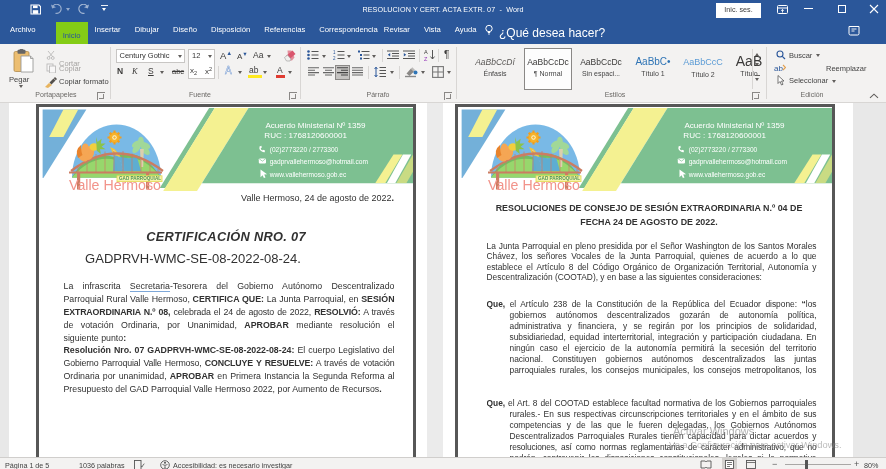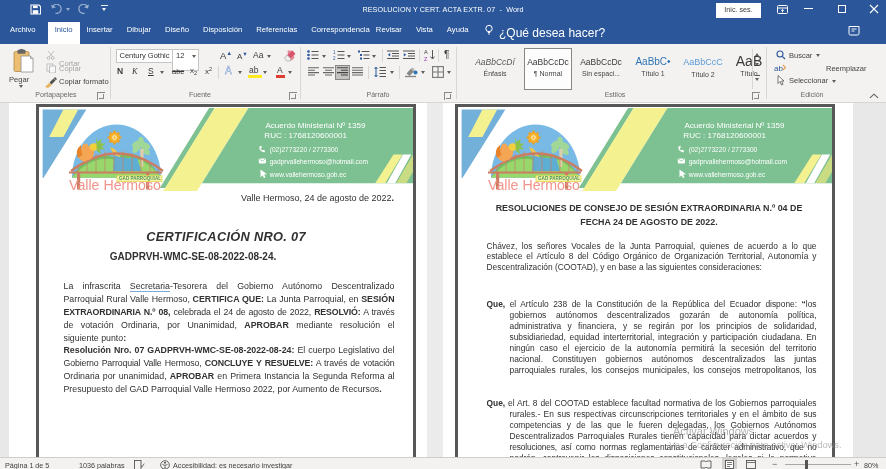--- a/index.html
+++ b/index.html
@@ -4,21 +4,21 @@
 *{margin:0;padding:0;box-sizing:border-box}
 html,body{width:886px;height:469px;overflow:hidden}
 body{font-family:"Liberation Sans",sans-serif;position:relative;background:#fff}
 .abs{position:absolute}
 #titlebar{position:absolute;left:0;top:0;width:886px;height:18px;background:#2b579a}
 #tabrow{position:absolute;left:0;top:18px;width:886px;height:26px;background:#2b579a}
 #ribbon{position:absolute;left:0;top:44px;width:886px;height:59px;background:#f3f2f1;border-bottom:1px solid #d8d6d4}
 #docarea{position:absolute;left:0;top:103px;width:886px;height:353.5px;background:#fff;overflow:hidden}
 #statusbar{position:absolute;left:0;top:456.5px;width:886px;height:12.5px;background:#f3f2f1;border-top:1px solid #d0cecc;font-size:7.2px;color:#424242}
 .tab{display:inline-block;color:#fff;font-size:7.7px;text-align:center;padding:7px 7px 0 7px;height:26px;vertical-align:top}
-#tabActive{background:#ffffff;color:#2b579a;margin-left:2px;margin-top:4px;height:22px;padding-top:3px}
+#tabActive{background:#84cc16;color:#2b579a;margin-left:10px;margin-top:4px;height:22px;padding-top:9px}
 .vdiv{position:absolute;top:3px;height:52px;width:1px;background:#d8d6d4}
 .glabel{position:absolute;top:46.5px;font-size:7px;color:#6a6865;text-align:center}
 .launch{position:absolute;top:47.5px;width:8px;height:8px;border-left:1px solid #8a8886;border-top:1px solid #8a8886;}
 .launch:after{content:"";position:absolute;right:1px;bottom:1px;width:4px;height:4px;border-right:1.2px solid #8a8886;border-bottom:1.2px solid #8a8886}
 .rbtxt{position:absolute;font-size:7.5px;color:#444}
 .gray{color:#a6a4a2}
 .caret{position:absolute;width:0;height:0;border-left:2.5px solid transparent;border-right:2.5px solid transparent;border-top:3px solid #605e5c}
 .combo{position:absolute;background:#fff;border:1px solid #c8c6c4;font-size:7.5px;color:#333;line-height:12px;padding-left:3px}
 .page{position:absolute;background:#fff;border:3px solid #575757;width:380px;height:500px}
 .pgc{position:absolute;color:#313131}
@@ -102,21 +102,21 @@
       <path d="M1 11 L5 7 8 9 4 12z" fill="#e8b45e"></path>
       <path d="M5.5 6.5 L9.5 2.5 11.5 4.5 7.5 8.5z" fill="#54504c"></path>
       <path d="M9.8 2.2 l1.2 -1.2 2 2 -1.2 1.2z" fill="#54504c"></path>
     </svg>
 <div class="rbtxt" style="left:59px;top:33px">Copiar formato</div>
 <div class="glabel" style="left:14px;width:84px">Portapapeles</div>
 <div class="launch" style="left:97px"></div>
 <div class="vdiv" style="left:110px"></div>
 
 <div class="combo" style="left:115.5px;top:5px;width:69px;height:14px">Century Gothic<span style="position:absolute;right:2px;top:5px;width:0;height:0;border-left:2.5px solid transparent;border-right:2.5px solid transparent;border-top:3px solid #605e5c"></span></div>
-<div class="combo" style="left:172px;top:5px;width:27px;height:22px">12<span style="position:absolute;right:2px;top:5px;width:0;height:0;border-left:2.5px solid transparent;border-right:2.5px solid transparent;border-top:3px solid #605e5c"></span></div>
+<div class="combo" style="left:188px;top:5px;width:27px;height:30px">12<span style="position:absolute;right:2px;top:5px;width:0;height:0;border-left:2.5px solid transparent;border-right:2.5px solid transparent;border-top:3px solid #605e5c"></span></div>
 <div class="rbtxt" style="left:220px;top:6px;font-size:9.5px;color:#3b3a39">A<span style="font-size:6px;vertical-align:4px;color:#2b579a">▲</span></div>
 <div class="rbtxt" style="left:237px;top:7px;font-size:8px;color:#3b3a39">A<span style="font-size:5.5px;vertical-align:3px;color:#2b579a">▼</span></div>
 <div class="rbtxt" style="left:253px;top:6px;font-size:8.5px;color:#3b3a39">Aa</div>
 <div class="caret" style="left:267px;top:11px"></div>
 <svg class="abs" style="left:283px;top:5px" width="14" height="13" viewBox="0 0 14 13">
       <path d="M5 1 L9 1 12 9 9.5 12 4 12 1.5 9z" fill="none" stroke="#777" stroke-width="0"></path>
       <path d="M4.5 1.5 h4 l3 7 -2.5 3 h-3.5 z" fill="#e38d9b"></path>
       <path d="M3 7 l6.5 -5.5 3 3.5 -6.5 5.5 z" fill="#d9556d"></path>
       <path d="M1.5 8.5 l3 -2.5 3.5 4 -1 2 h-3.5 z" fill="#f1f0ee" stroke="#999" stroke-width=".6"></path>
     </svg>
@@ -349,41 +349,42 @@
     <text x="29" y="82.5" font-size="15.5" fill="#f2948b" font-family="Liberation Sans" textLength="92" lengthAdjust="spacingAndGlyphs">Valle Hermoso</text>
   </g>
   </defs>
   </svg>
   <div class="page" id="p1" style="left:36px;top:0.5px">
     <svg class="abs" style="left:1px;top:0px" width="374" height="92" viewBox="0 0 374 92">
         <use href="#hdr"></use>
       </svg>
     <div class="pgc" style="left:0;right:19px;top:86.5px;text-align:right;font-size:9px">Valle Hermoso, 24 de agosto de 2022<b>.</b></div>
     <div class="pgc" style="left:0;width:374px;top:122px;text-align:center;font-size:12.8px;font-weight:bold;font-style:italic;letter-spacing:.3px">CERTIFICACIÓN NRO. 07</div>
-    <div class="pgc" style="left:0;width:308px;top:144px;text-align:center;font-size:10px;font-weight:bold">GADPRVH-WMC-SE-08-2022-08-24.</div>
+    <div class="pgc" style="left:0;width:308px;top:144px;text-align:center;font-size:13px;font-weight:normal">GADPRVH-WMC-SE-08-2022-08-24.</div>
     <div class="pgc body" style="left:24.5px;width:331px;top:173.5px">
       <div class="jline">La infrascrita <span style="border-bottom:1.4px solid #7da7d8">Secretaria</span>-Tesorera del Gobierno Autónomo Descentralizado</div>
       <div class="jline">Parroquial Rural Valle Hermoso, <b>CERTIFICA QUE:</b> La Junta Parroquial, en <b>SESIÓN</b></div>
       <div class="jline tight"><b>EXTRAORDINARIA N.º 08,</b> celebrada el 24 de agosto de 2022, <b>RESOLVIÓ:</b> A través</div>
       <div class="jline">de votación Ordinaria, por Unanimidad, <b>APROBAR</b> mediante resolución el</div>
       <div>siguiente punto<b>:</b></div>
     </div>
     <div class="pgc body" style="left:24.5px;width:331px;top:237.5px">
       <div class="jline"><b>Resolución Nro. 07 GADPRVH-WMC-SE-08-2022-08-24:</b> El cuerpo Legislativo del</div>
       <div class="jline tight">Gobierno Parroquial Valle Hermoso, <b>CONCLUYE Y RESUELVE:</b> A través de votación</div>
       <div class="jline">Ordinaria por unanimidad, <b>APROBAR</b> en Primera Instancia la Segunda Reforma al</div>
       <div>Presupuesto del GAD Parroquial Valle Hermoso 2022, por Aumento de Recursos<b>.</b></div>
     </div>
   </div>
   <div class="page" id="p2" style="left:455px;top:0.5px">
     <svg class="abs" style="left:1px;top:0px" width="374" height="92" viewBox="0 0 374 92">
         <use href="#hdr"></use>
       </svg>
     <div class="pgc" style="left:21px;width:340px;top:94px;text-align:center;font-size:8.9px;font-weight:bold;line-height:14.5px">RESOLUCIONES DE CONSEJO DE SESIÓN EXTRAORDINARIA N.º 04 DE<br>FECHA 24 DE AGOSTO DE 2022.</div>
     <div class="pgc body" style="left:28.5px;width:330px;top:134px" id="p2para1">
+      <div class="jline">La Junta Parroquial en pleno presidida por el Señor Washington de los Santos Morales</div>
       <div class="jline">Chávez, los señores Vocales de la Junta Parroquial, quienes de acuerdo a lo que</div>
       <div class="jline">establece el Artículo 8 del Código Orgánico de Organización Territorial, Autonomía y</div>
       <div>Descentralización (COOTAD), y en base a las siguientes consideraciones:</div>
     </div>
     <div class="pgc body" style="left:28.5px;width:330px;top:192.5px">
       <div class="jline"><b>Que,</b> el Artículo 238 de la Constitución de la República del Ecuador dispone: <b>“</b>los</div>
       <div class="jline" style="padding-left:23px">gobiernos autónomos descentralizados gozarán de autonomía política,</div>
       <div class="jline" style="padding-left:23px">administrativa y financiera, y se regirán por los principios de solidaridad,</div>
       <div class="jline" style="padding-left:23px">subsidiariedad, equidad interterritorial, integración y participación ciudadana. En</div>
       <div class="jline" style="padding-left:23px">ningún caso el ejercicio de la autonomía permitirá la secesión del territorio</div>

